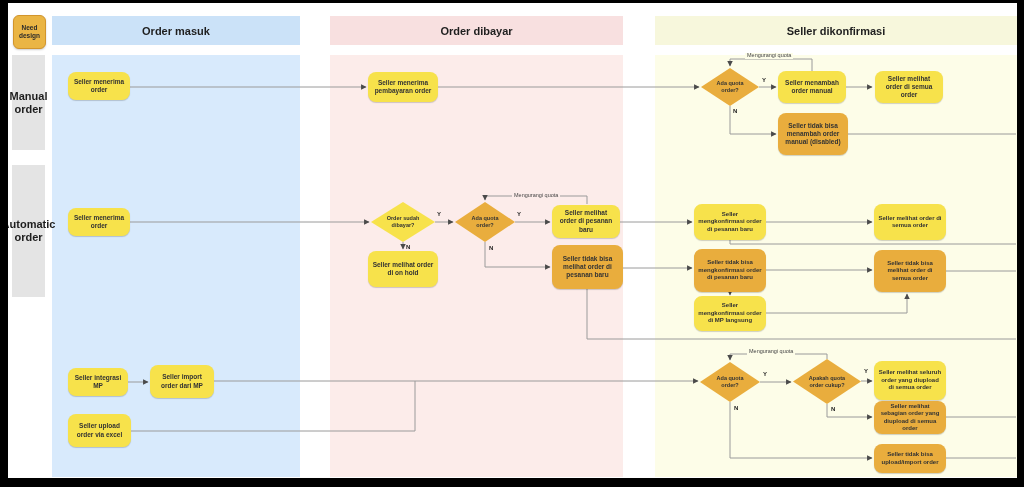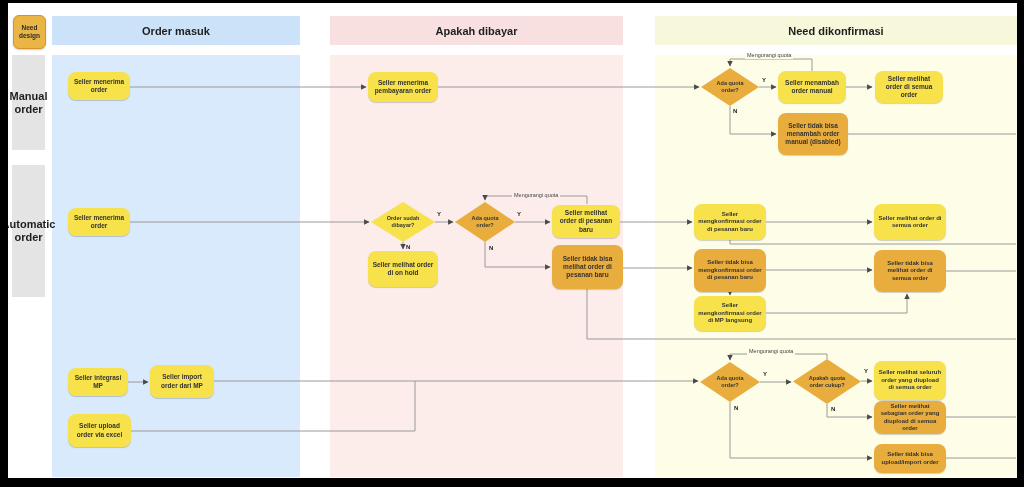--- a/index.html
+++ b/index.html
@@ -41,22 +41,22 @@
 <body>
 
 <div class="stage">
   <div class="canvas">
 
     <div class="col-body col-blue-b" style="left:44px;width:248px;"></div>
     <div class="col-body col-pink-b" style="left:322px;width:293px;"></div>
     <div class="col-body col-cream-b" style="left:647px;width:362px;"></div>
 
     <div class="col-header col-blue-h" style="left:44px;width:248px;">Order masuk</div>
-    <div class="col-header col-pink-h" style="left:322px;width:293px;">Apakah dibayar</div>
-    <div class="col-header col-cream-h" style="left:647px;width:362px;">Need dikonfirmasi</div>
+    <div class="col-header col-pink-h" style="left:322px;width:293px;">Order dibayar</div>
+    <div class="col-header col-cream-h" style="left:647px;width:362px;">Seller dikonfirmasi</div>
 
     <div class="row-band" style="top:52px;height:95px;">Manual order</div>
     <div class="row-band" style="top:162px;height:132px;">Automatic order</div>
 
     <div class="sticky">Need design</div>
 
     <svg class="wires" width="1009" height="475" viewBox="8 3 1009 475">
       <defs>
         <marker id="arr" viewBox="0 0 10 10" refX="9" refY="5" markerWidth="5.5" markerHeight="5.5" orient="auto-start-reverse">
           <path d="M0,0 L10,5 L0,10 z" fill="#4a4a4a"></path>

